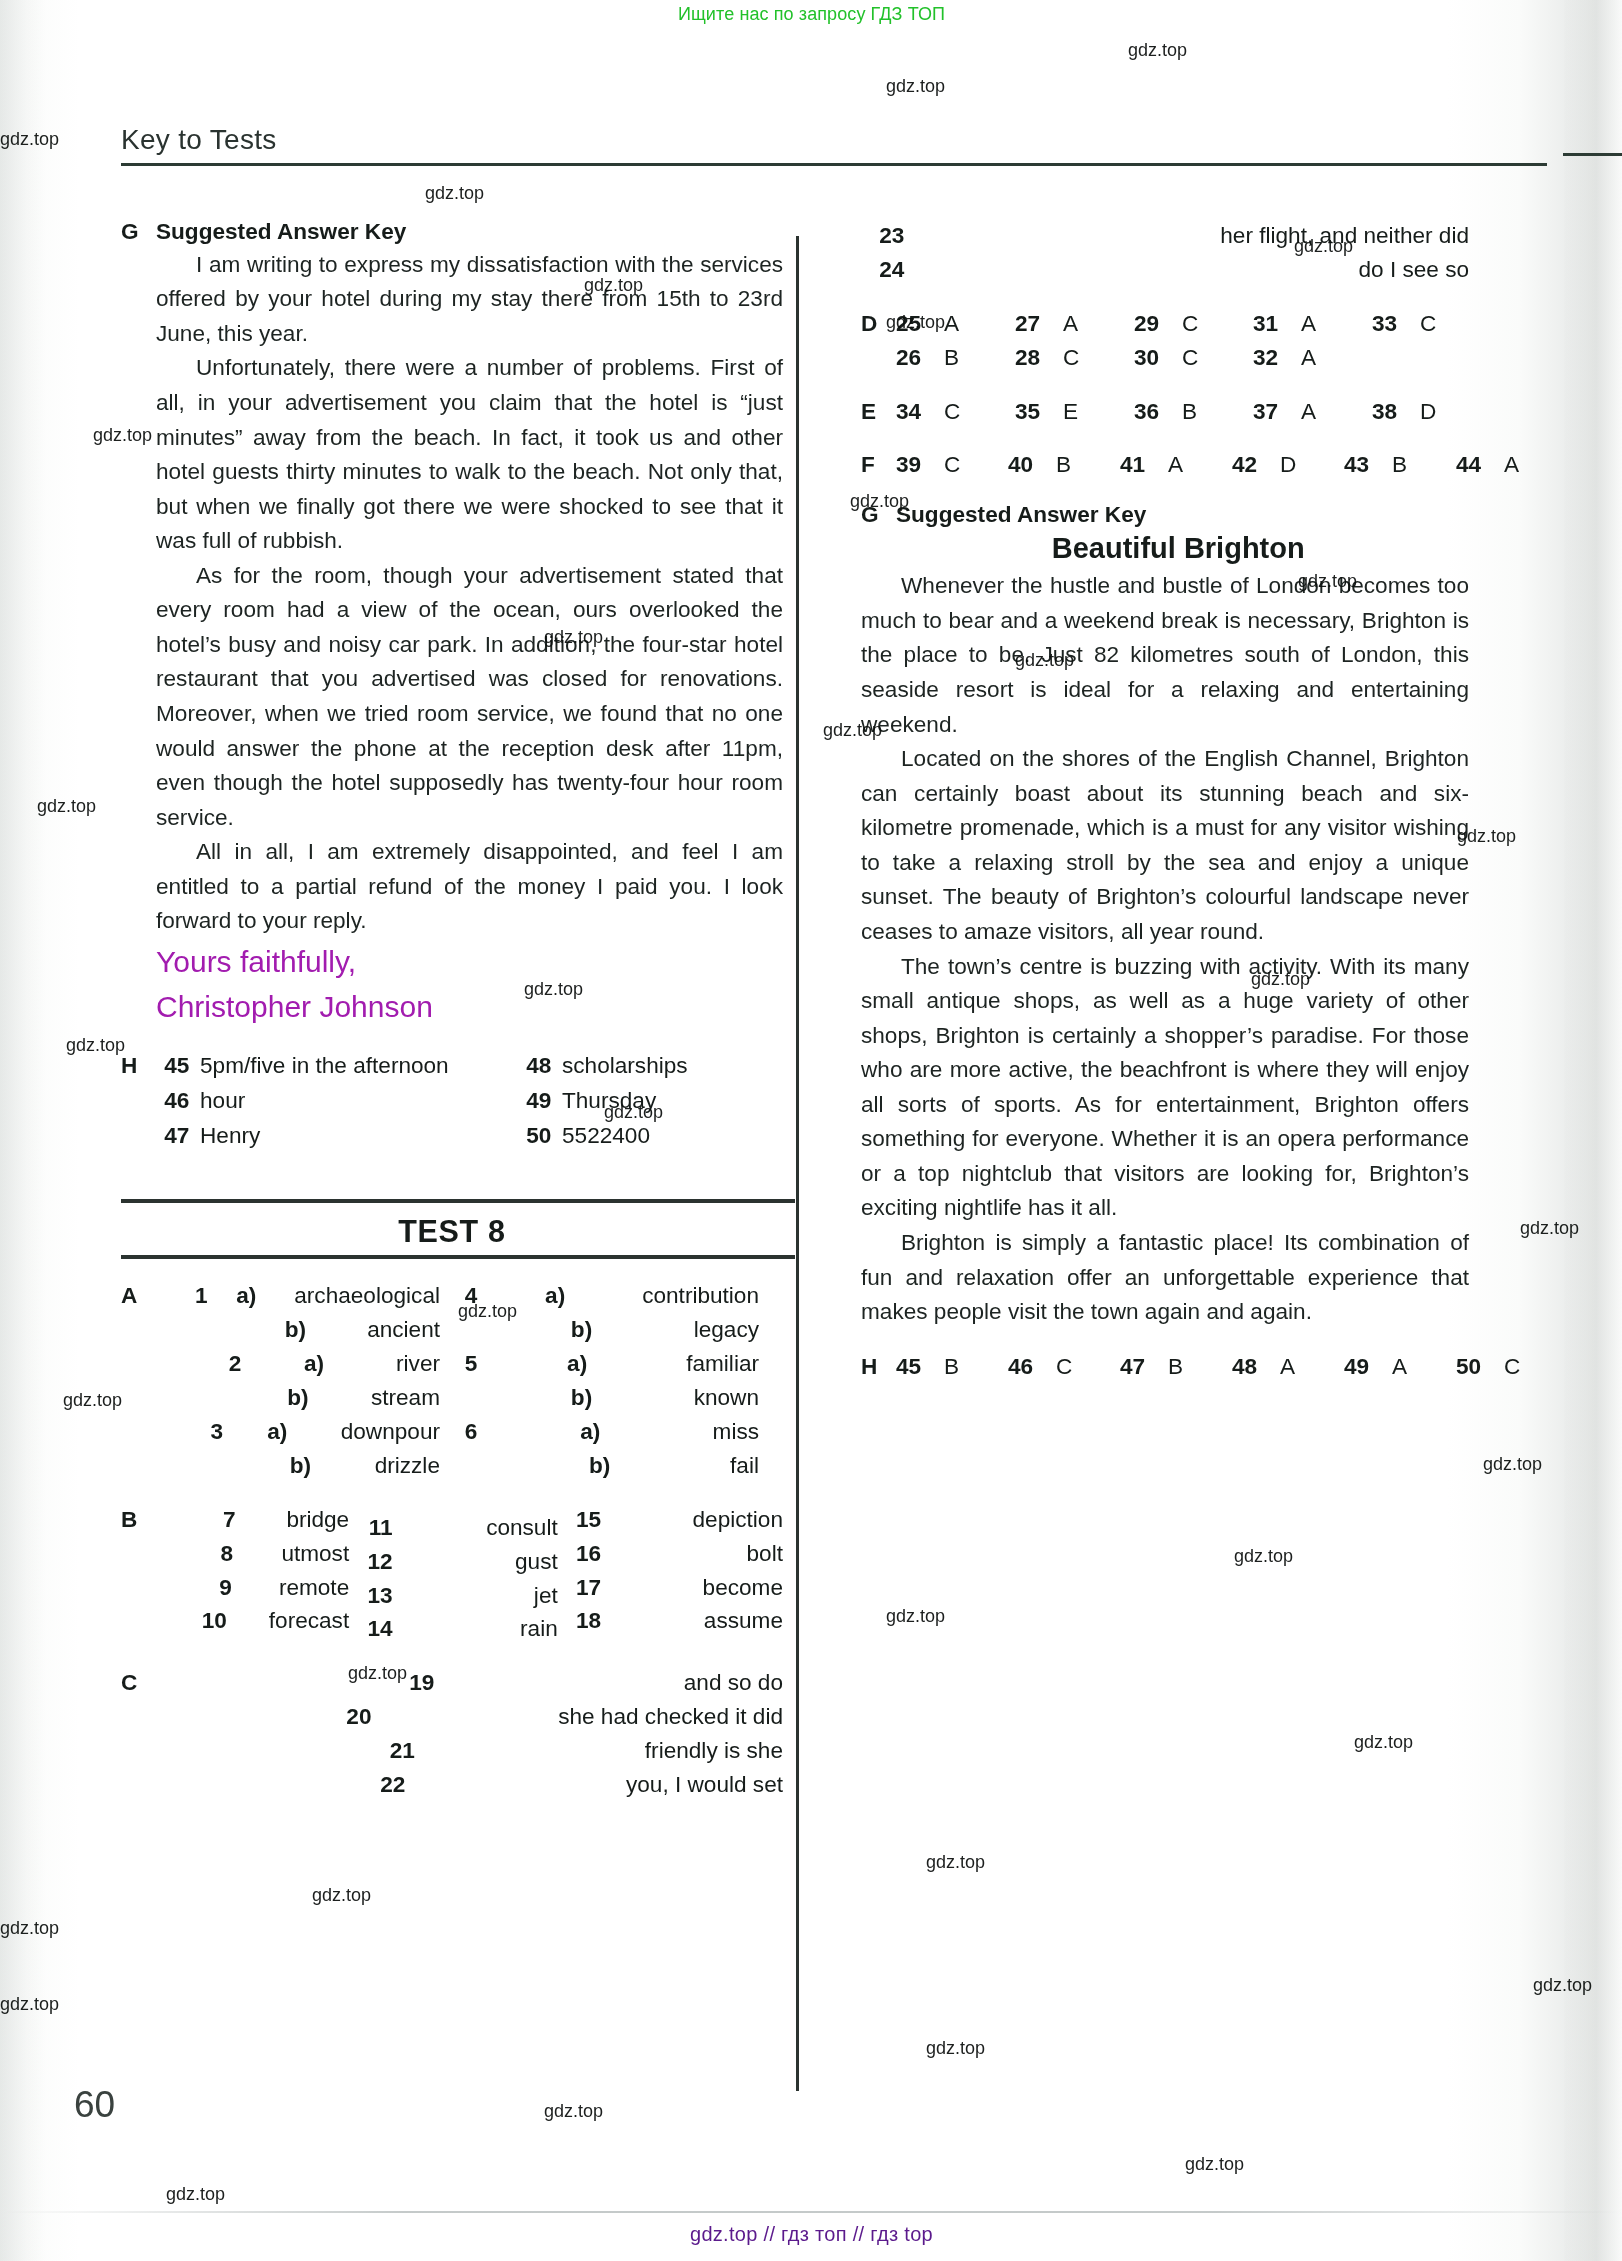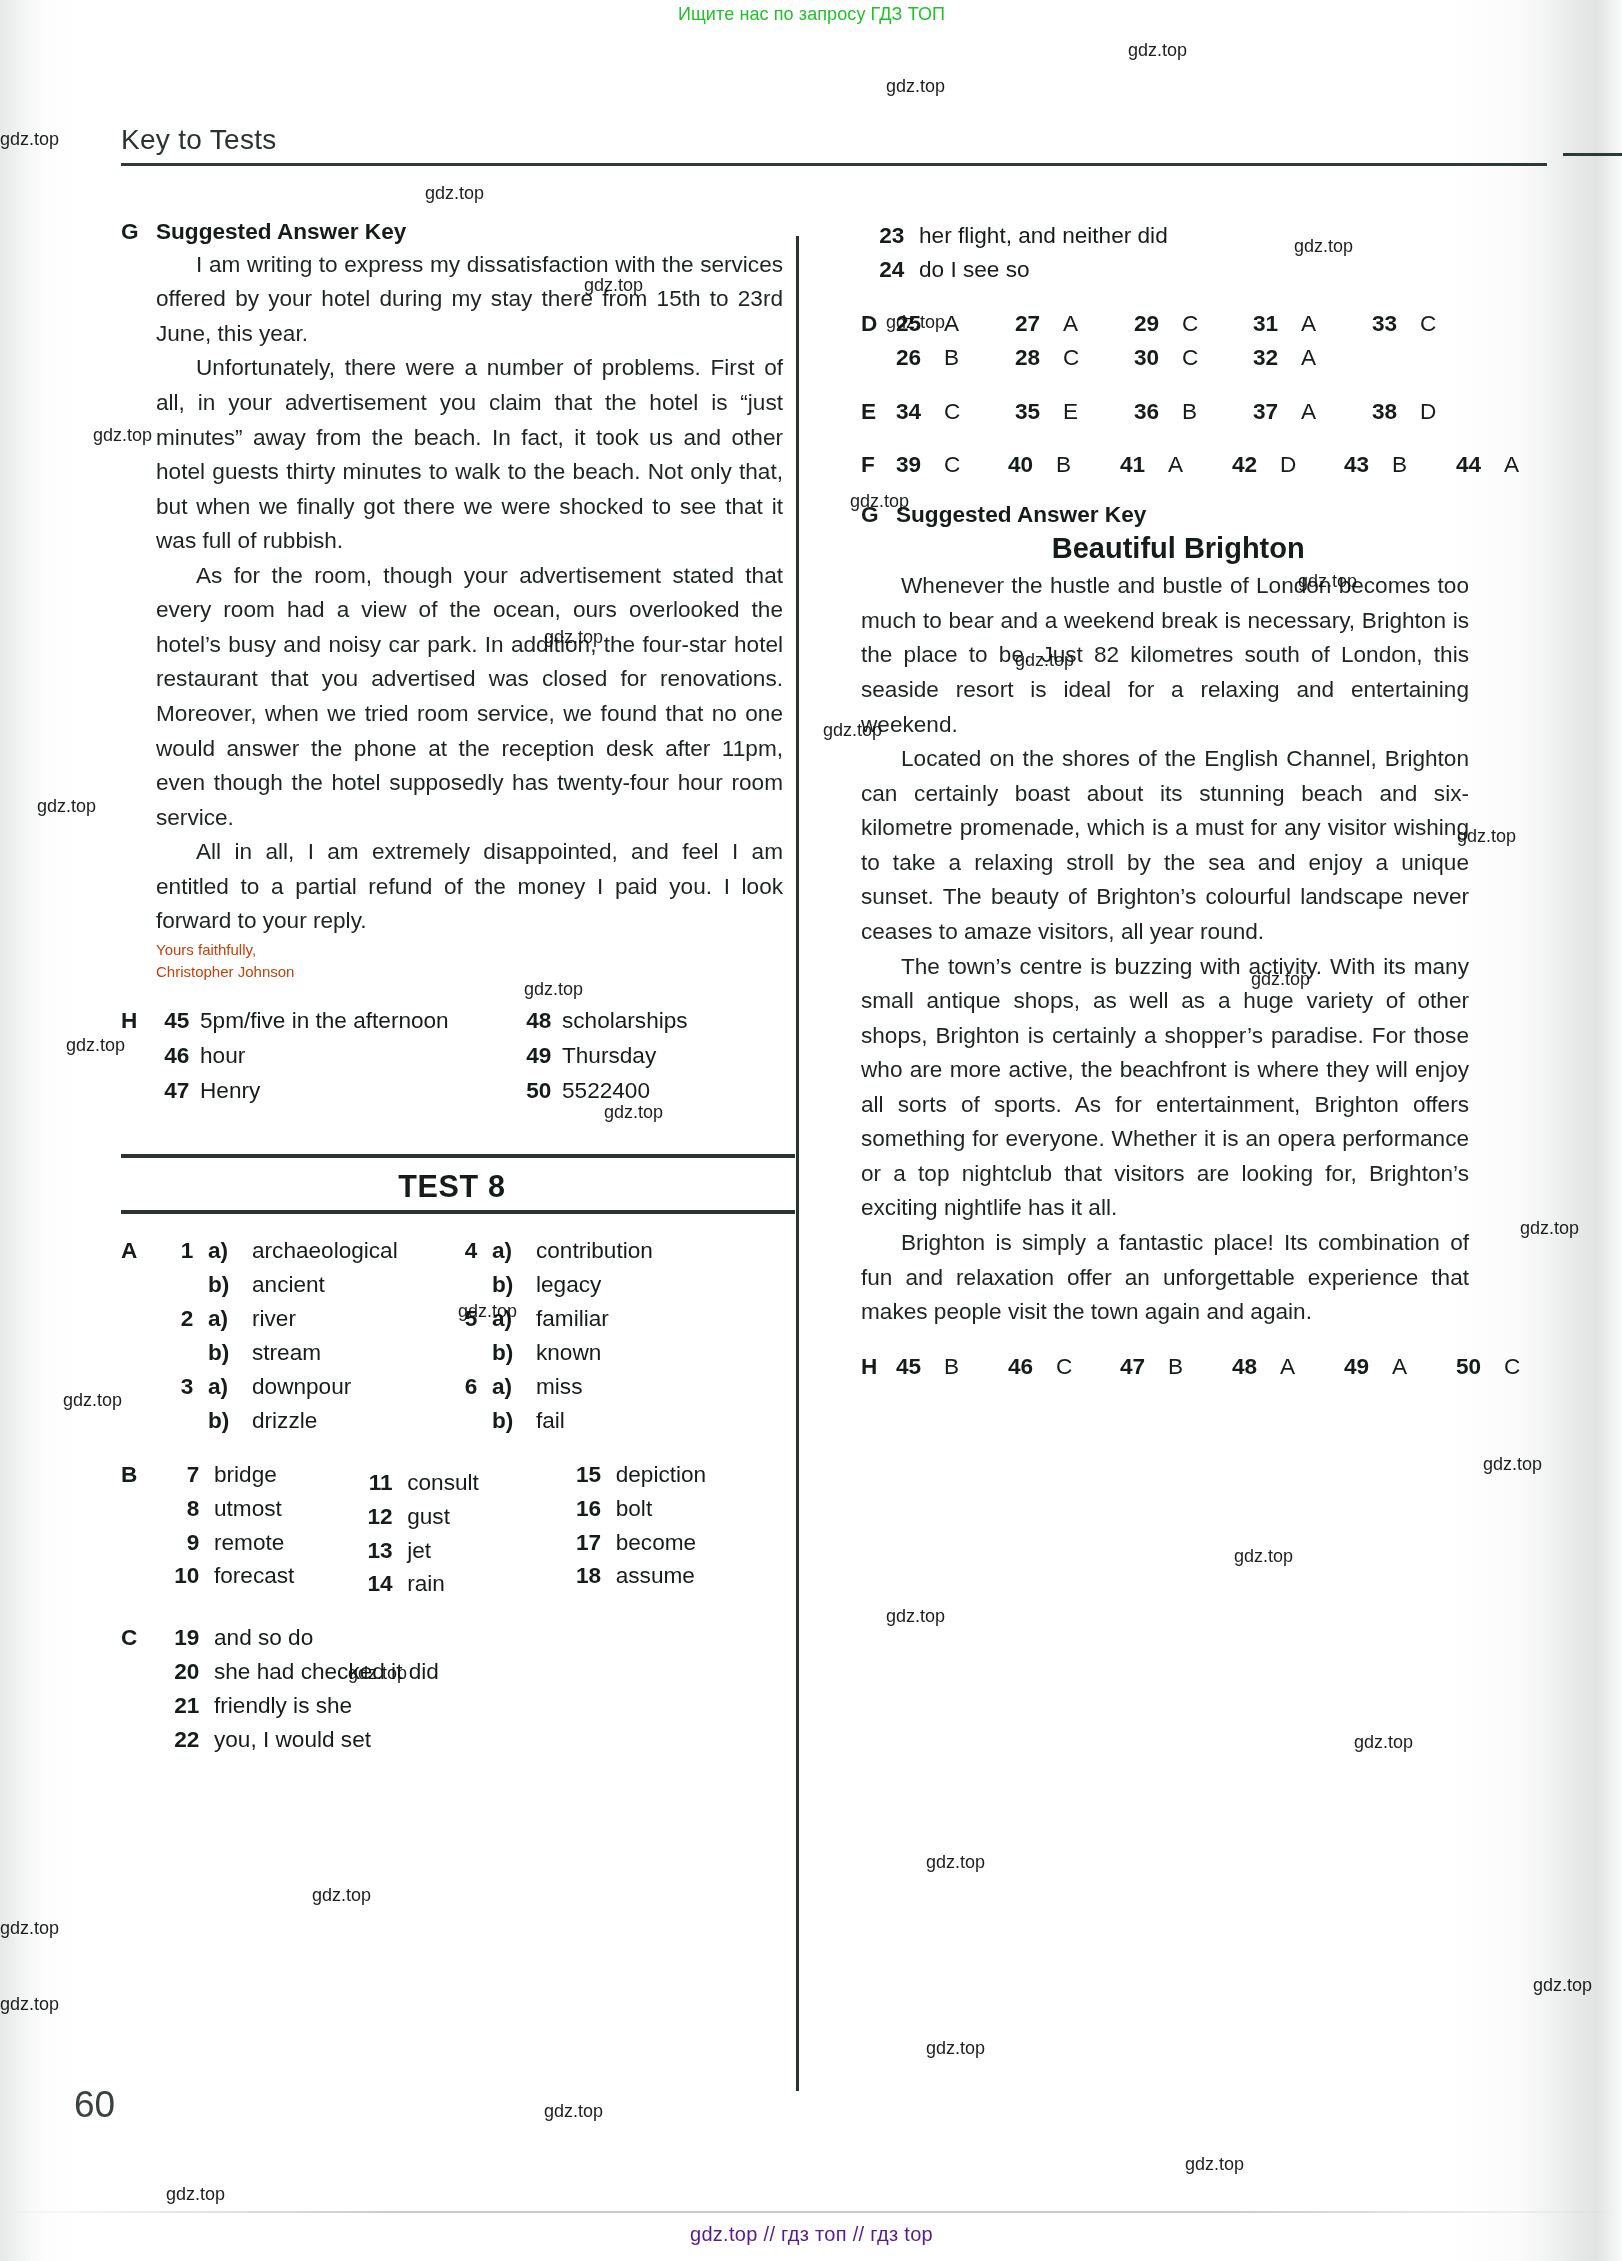--- a/index.html
+++ b/index.html
@@ -104,21 +104,21 @@
   .sec-title { font-weight:bold; }
 
   .indent-body { padding-left:35px; }
 
   .salutation {
     font-size:22.6px;
     color:#1d2422;
     padding-left:35px;
     margin-bottom:1.3px;
   }
-  .signoff { padding-left:35px; font-size:15px; color:#c2410c; line-height:1.5; }
+  .signoff { padding-left:35px; font-size:30px; color:#a21caf; line-height:1.5; }
 
   
   .ans-block { margin-top:20px; font-size:22.6px; color:#161c1a; }
   .ans-row { display:flex; align-items:flex-start; line-height:1.5; }
   .ans-letter { width:35px; flex:0 0 35px; font-weight:bold; }
 
   
   .h-left .ans-row { margin-bottom:1.3px; }
   .hl-num { width:44px; flex:0 0 44px; font-weight:bold; text-align:right; padding-right:10.6px; }
   .hl-val { width:312px; flex:0 0 312px; }
@@ -133,21 +133,21 @@
     font-size:30.5px;
     font-weight:bold;
     color:#161c1a;
     padding:10.6px 0 6.6px 0;
     letter-spacing:0.7px;
   }
 
   
   .ab-grid { display:flex; }
   .ab-half { width:319px; }
-  .q-row { display:flex; line-height:1.5; }
+  .q-row { display:flex; line-height:1.5;justify-content:space-between; }
   .q-num { width:52px; flex:0 0 52px; font-weight:bold; text-align:right; padding-right:14.6px; }
   .q-opt-label { width:44px; flex:0 0 44px; font-weight:bold; }
   .q-opt-text { }
 
   
   .b-grid { display:flex; }
   .b-col { }
   .b-col.c1 { width:232px; }
   .b-col.c2 { width:212px;margin-top:8px; }
   .b-col.c3 { width:229px; }

